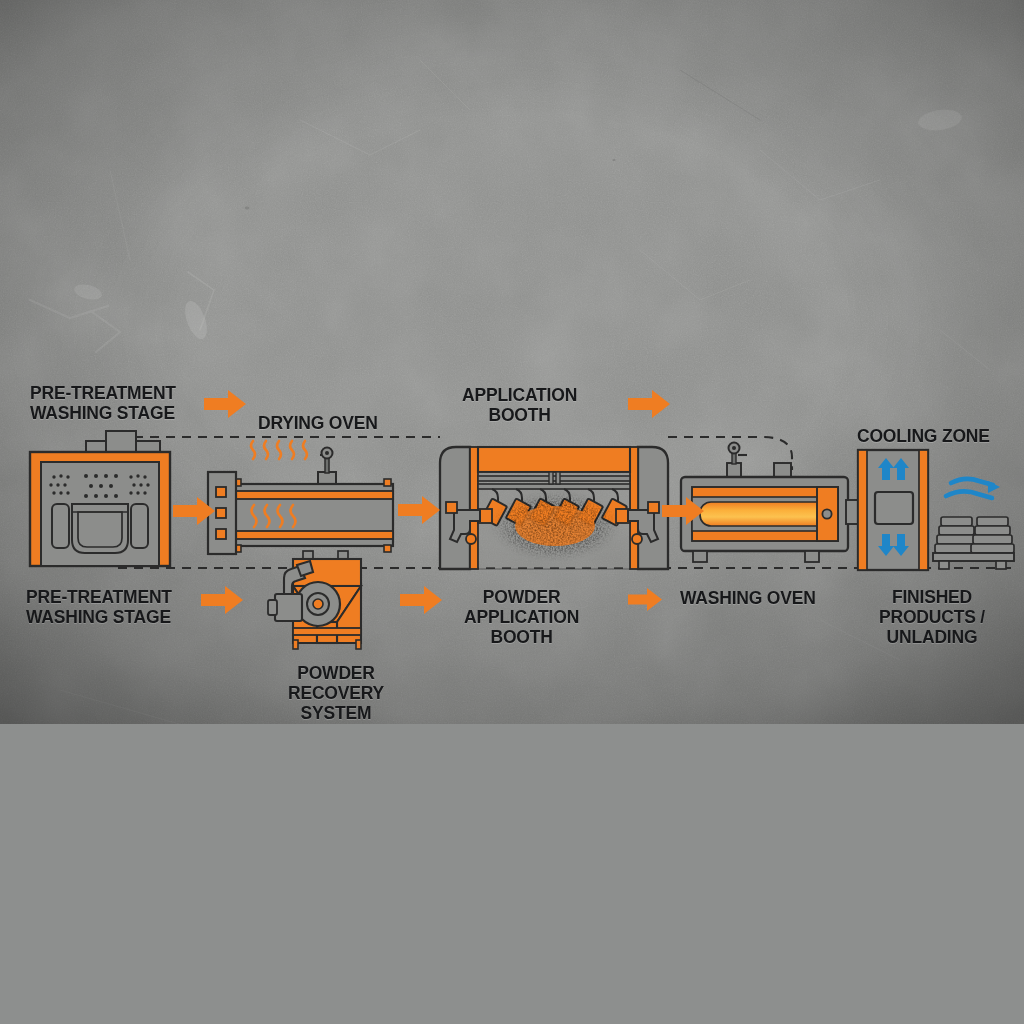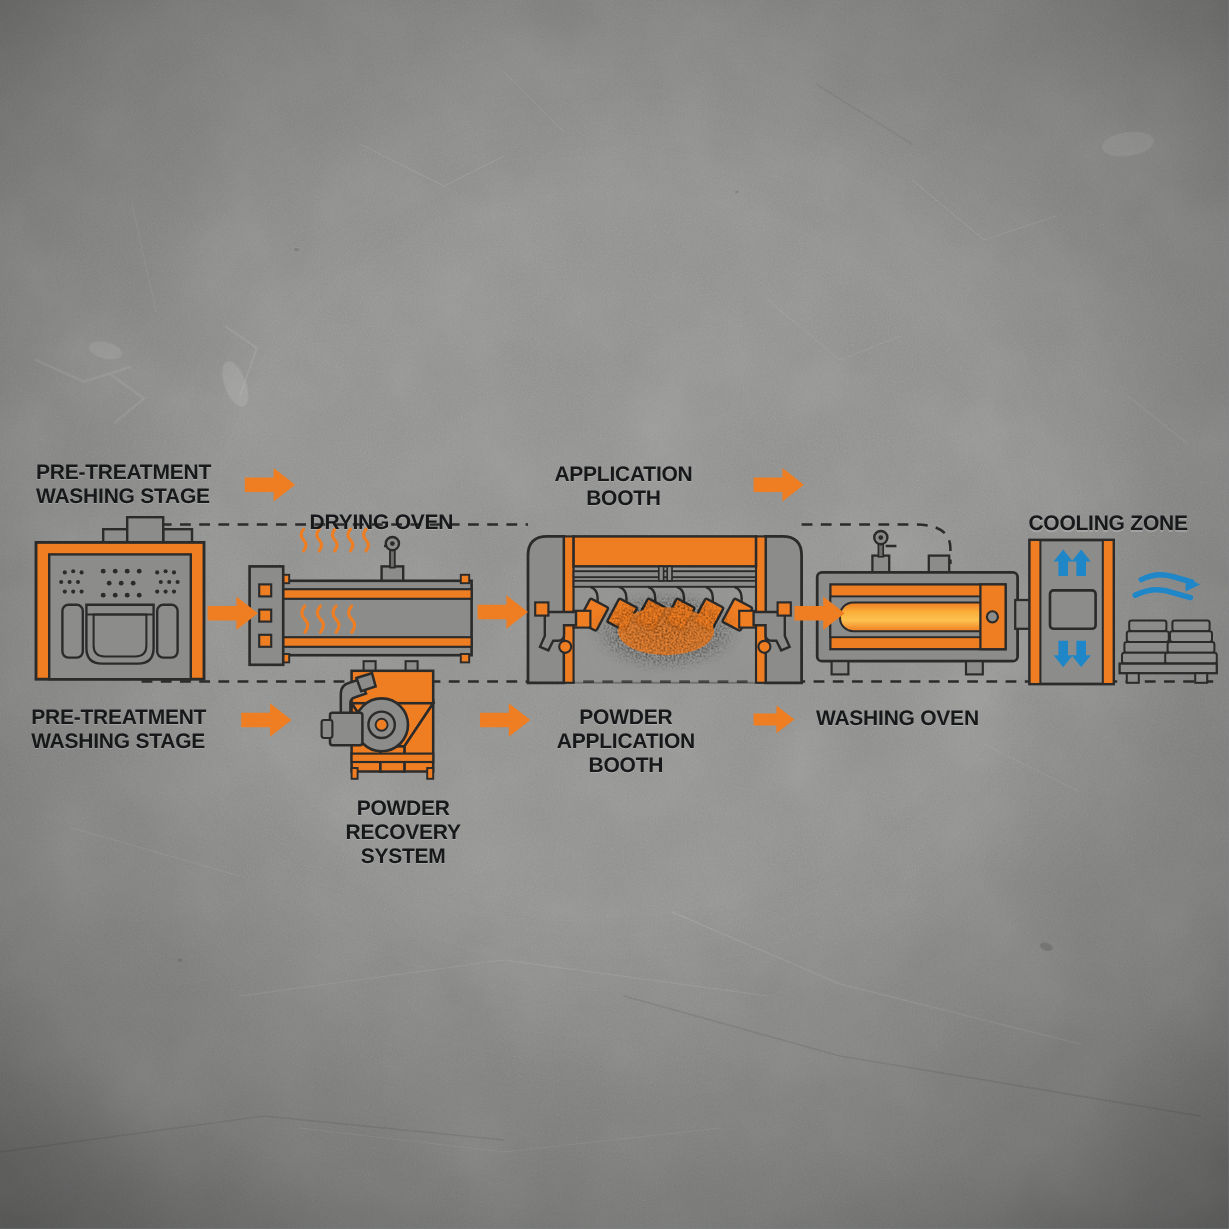--- a/index.html
+++ b/index.html
@@ -7,21 +7,21 @@
     padding: 0;
     width: 1024px;
     height: 1024px;
     overflow: hidden;
     background: #8d8f8e;
     font-family: "Liberation Sans", sans-serif;
   }
   #stage {
     position: relative;
     width: 1024px;
-    height: 1024px;
+    height: 724px;
     overflow: hidden;
   }
   
   #bg {
     position: absolute;
     inset: 0;
     background:
       radial-gradient(ellipse 62% 52% at 46% 40%, rgba(210,210,208,0.55) 0%, rgba(175,175,173,0.25) 42%, rgba(120,120,120,0.0) 72%),
       radial-gradient(ellipse 120% 100% at 50% 45%, #b2b3b1 0%, #9b9c9a 40%, #7e7f7d 72%, #5e5f5d 100%),
       linear-gradient(180deg, #8b8c8a 0%, #97 40%, #7b7c7a 100%);
@@ -401,34 +401,37 @@
         </g>
       <g transform="translate(628,588)">
           <use href="#arrowShapeSm"></use>
         </g>
     </g>
   </svg>
 
   <div class="lbl" style="left:30px; top:383px;">PRE-TREATMENT
 WASHING STAGE</div>
 
-  <div class="lbl" style="left:258px; top:425px;">DRYING OVEN</div>
+  <div class="lbl" style="left:258px; top:413px;">DRYING OVEN</div>
 
   <div class="lbl ctr" style="left:462px; top:385px;">APPLICATION
 BOOTH</div>
 
   <div class="lbl" style="left:857px; top:426px;text-align:right;">COOLING ZONE</div>
 
   <div class="lbl" style="left:26px; top:587px;">PRE-TREATMENT
 WASHING STAGE</div>
 
   <div class="lbl ctr" style="left:288px; top:663px;">POWDER
 RECOVERY
 SYSTEM</div>
 
   <div class="lbl ctr" style="left:464px; top:587px;">POWDER
 APPLICATION
 BOOTH</div>
 
   <div class="lbl" style="left:680px; top:588px;">WASHING OVEN</div>
 
+  <div class="lbl ctr" style="left:879px; top:587px;">FINISHED
+PRODUCTS /
+UNLADING</div>
 
 </div>
 
 </body></html>

